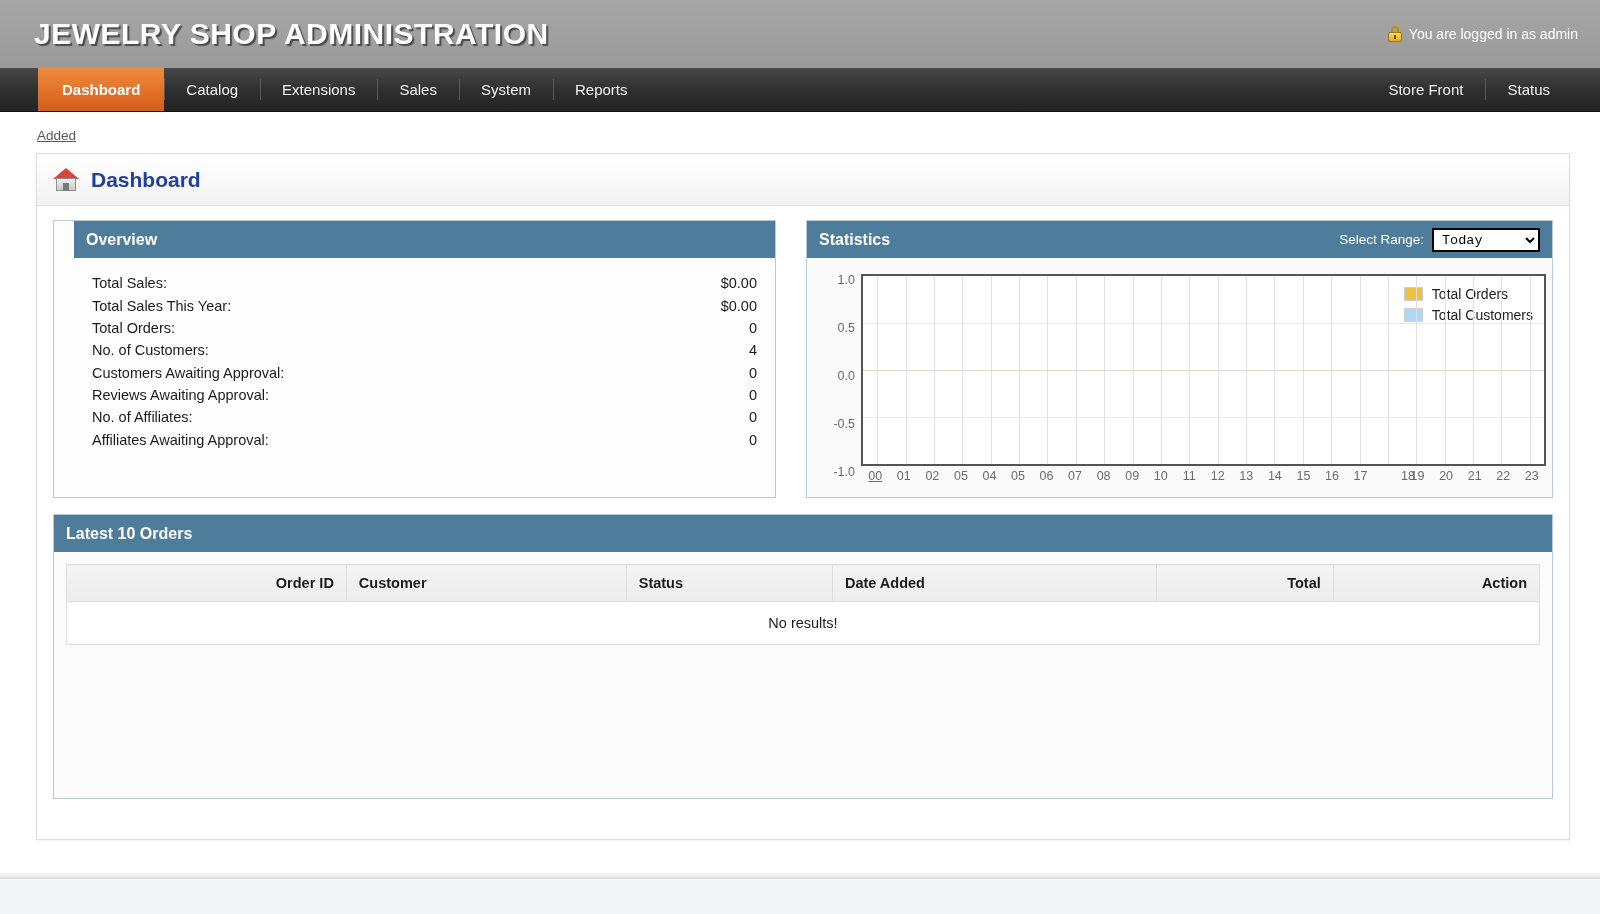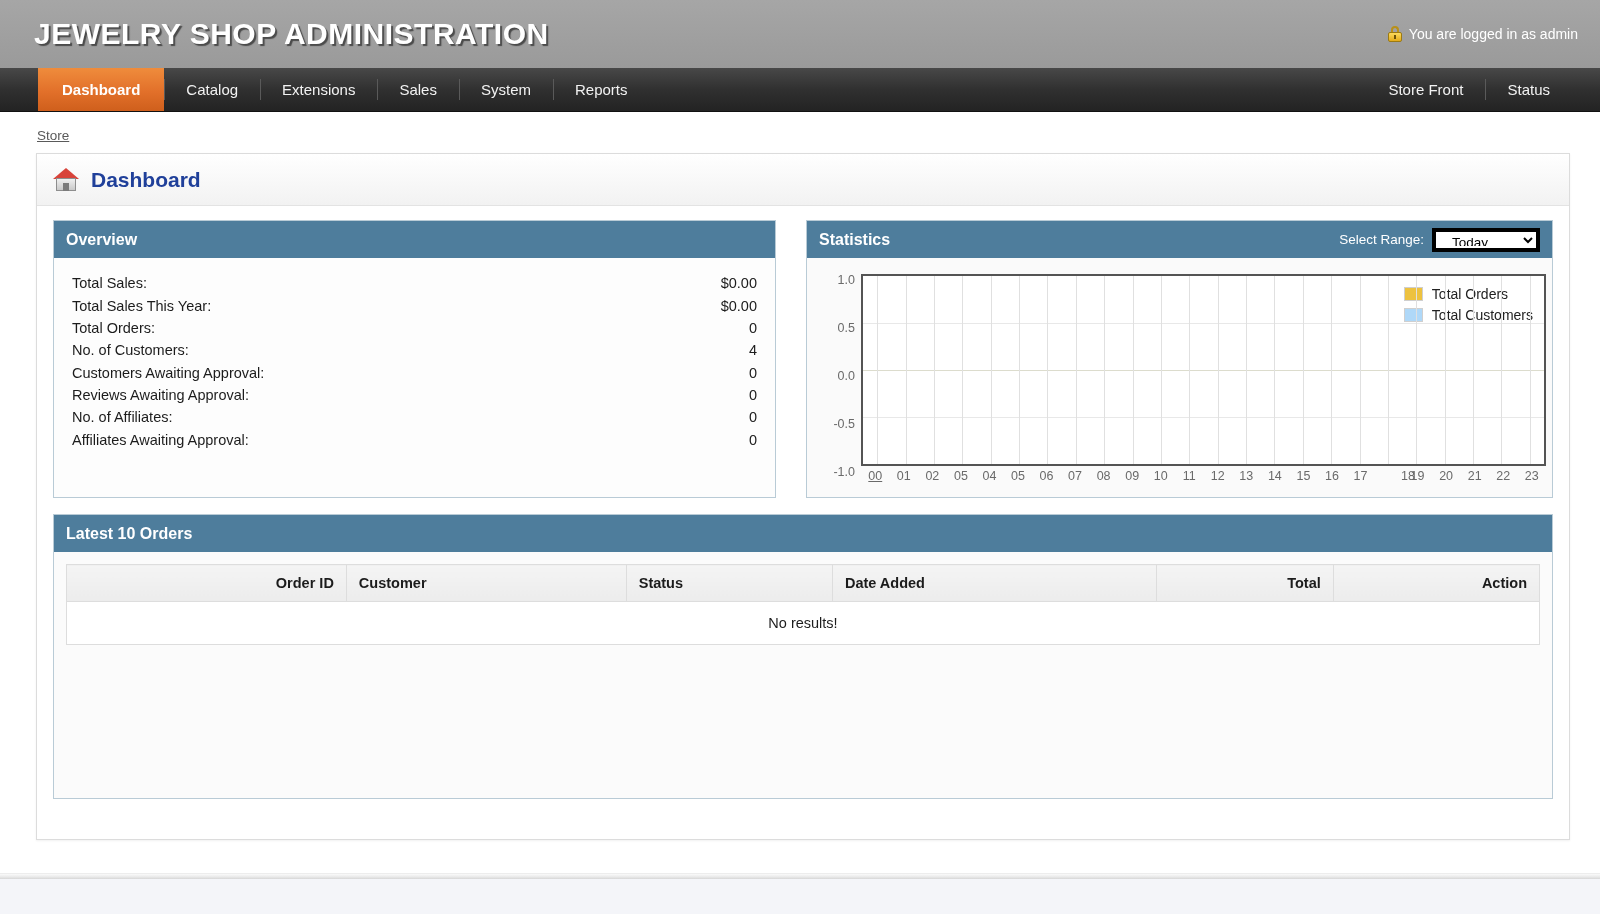--- a/index.html
+++ b/index.html
@@ -156,31 +156,31 @@
     font-weight: bold;
     display: flex; align-items: center;
     padding: 0 12px;
     justify-content: space-between;
   }
   .panel-head .head-right {
     display: flex; align-items: center; gap: 8px;
     font-size: 13.5px; font-weight: normal;
   }
   .panel-head select {
-    font-family: Liberation Sans, sans-serif;
+    font-family: Liberation Mono, monospace;
     font-size: 13.5px;
-    padding: 2px 12px;
-    border: 4px solid #000000;
+    padding: 2px 4px;
+    border: 2px solid #000000;
     background: #ffffff;
     width: 108px;
     height: 24px;
   }
 
   
-  #overview-panel { max-width: 723px; }
+  #overview-panel { max-width: 723px; padding-left: 20px; }
   #overview-body { padding: 14px 18px 20px 18px; min-height: 224px; }
   .ov-row {
     display: flex; justify-content: space-between;
     font-size: 14.5px; color: #1c1c1c;
     padding: 3.2px 0;
   }
   .ov-row .label { text-align: center; }
   .ov-row .value { text-align: right; }
 
   
@@ -294,21 +294,21 @@
     <div class="nav-item">System</div>
     <div class="nav-item">Reports</div>
   </div>
   <div id="nav-right">
     <div class="nav-item">Store Front</div>
     <div class="nav-item">Status</div>
   </div>
 </div>
 
 <div id="breadcrumb">
-  <a>Store</a>
+  <a>Added</a>
 </div>
 
 <div id="content-box">
 
   <div id="content-heading">
     <span class="home-icon">
       <span class="roof"></span>
         <span class="walls"></span>
         <span class="door"></span>
     </span>

